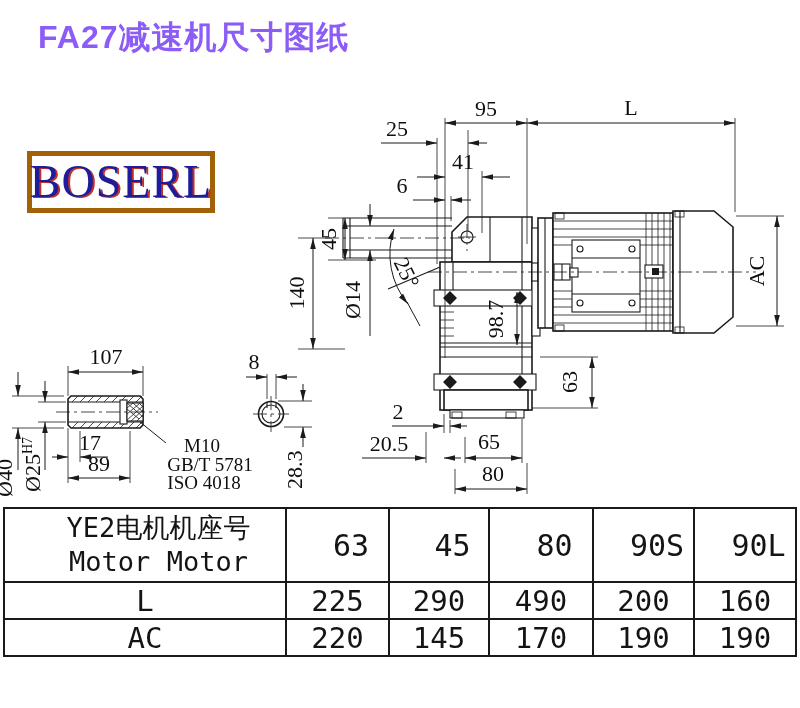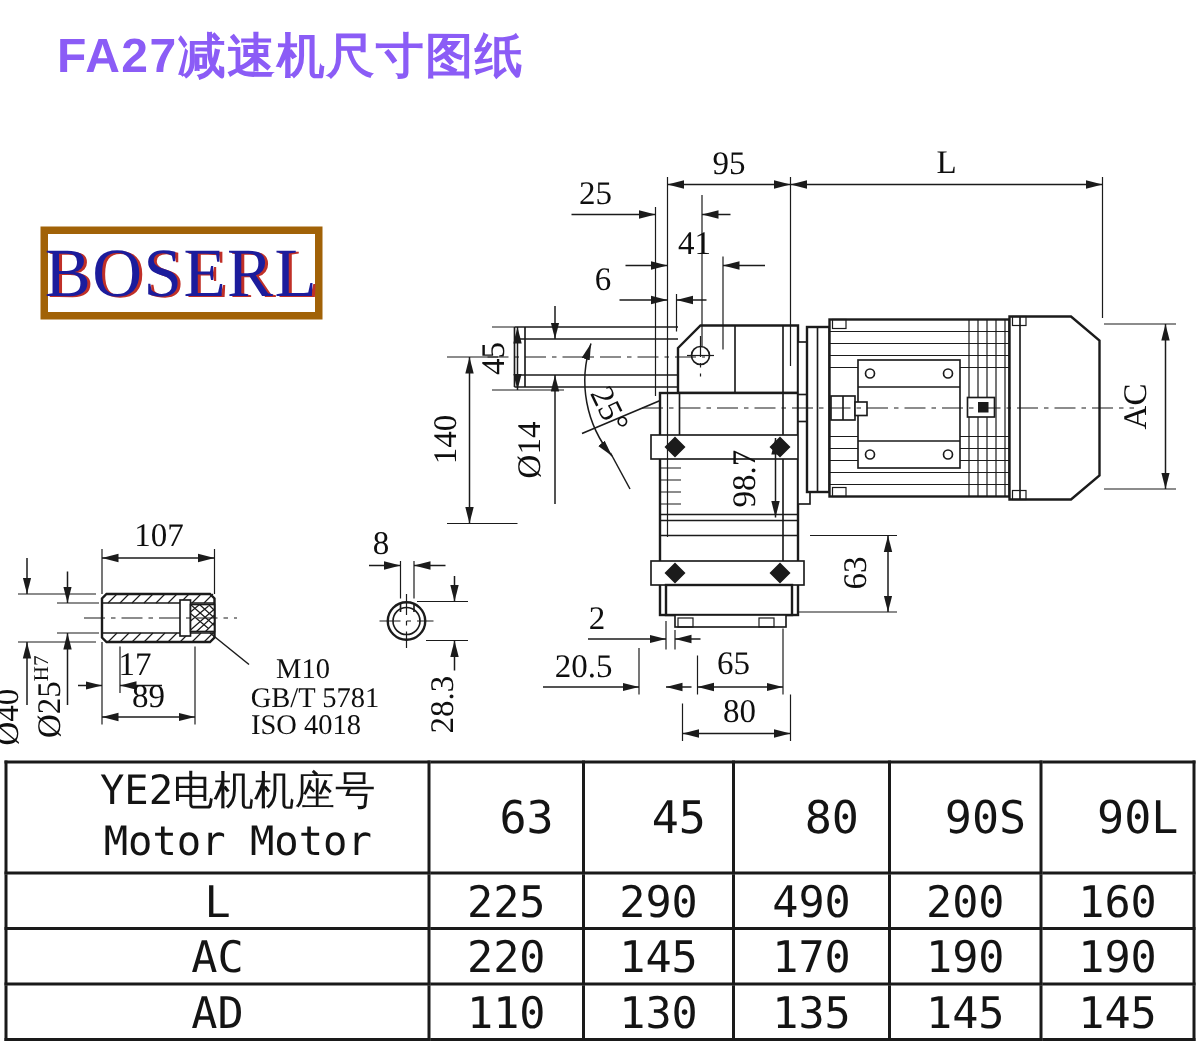--- a/index.html
+++ b/index.html
@@ -255,22 +255,14 @@
     <td>160</td>
   </tr>
   <tr class="datarow">
     <td>AC</td>
     <td>220</td>
     <td>145</td>
     <td>170</td>
     <td>190</td>
     <td>190</td>
   </tr>
-  <tr class="datarow">
-    <td>AD</td>
-    <td>110</td>
-    <td>130</td>
-    <td>135</td>
-    <td>145</td>
-    <td>145</td>
-  </tr>
 </tbody>
   </table>
 
 </body></html>

